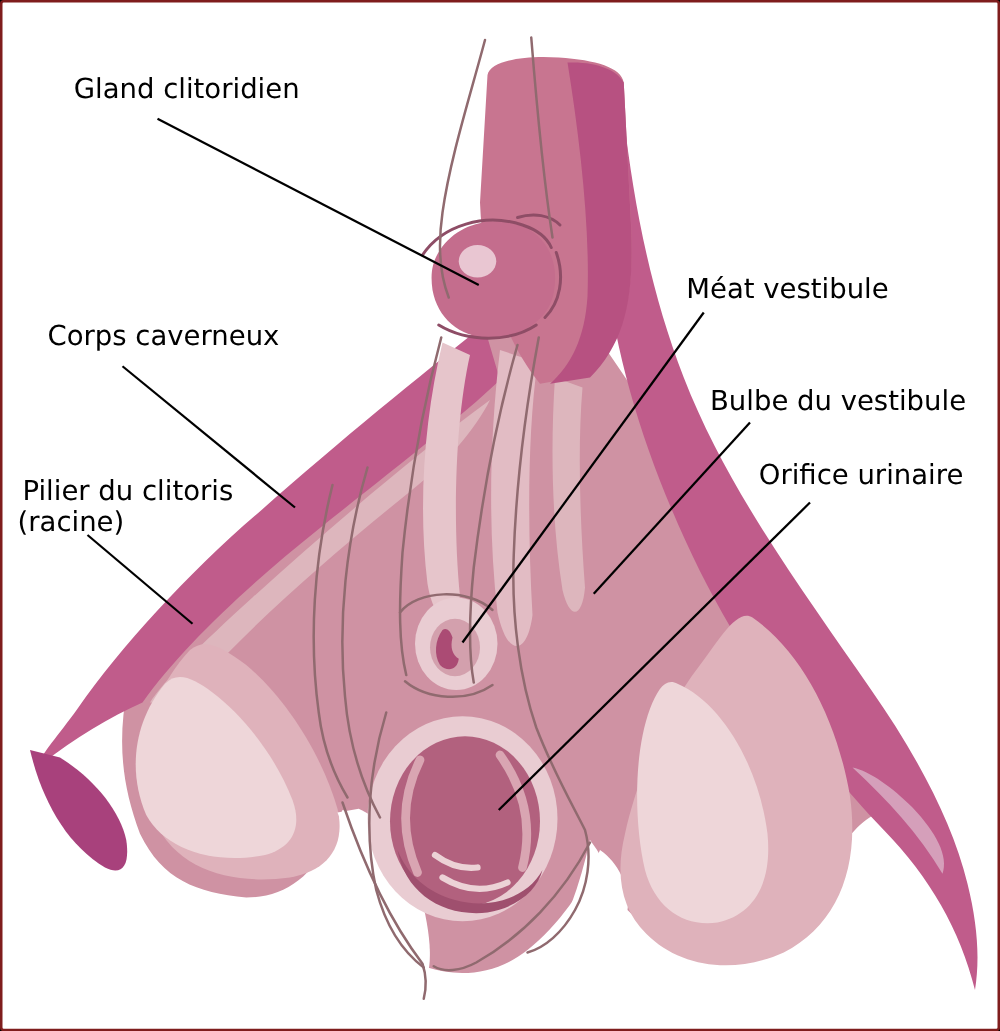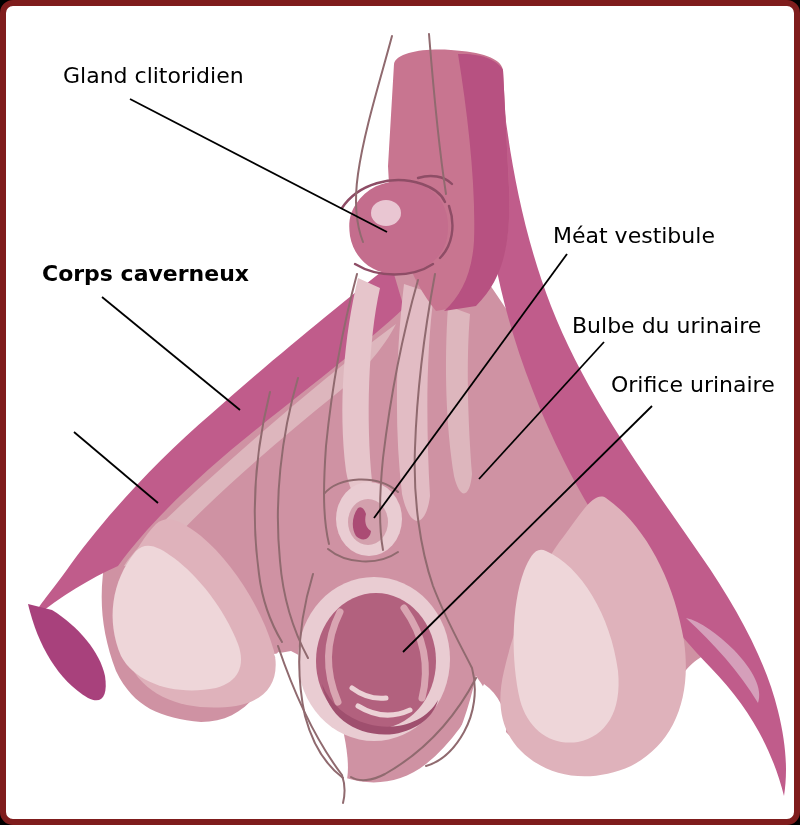--- a/index.html
+++ b/index.html
@@ -1,22 +1,22 @@
 <!DOCTYPE html>
 <html><head>
 <meta charset="utf-8">
 <style>
   html,body{margin:0;padding:0;background:#000;}
   .stage{
     position:relative;
     width:800px;height:825px;
     box-sizing:border-box;
     background:#fff;
-    border:6px solid #7f1d1d;
-    border-radius:13px;
+    border:2px solid #7f1d1d;
+    border-radius:3px;
     overflow:hidden;
     font-family:"DejaVu Sans","Liberation Sans",sans-serif;
   }
   .stage svg{position:absolute;left:0;top:0;}
   .ann{
     position:absolute;
     color:#000;
     font-size:22px;
     line-height:25px;
     white-space:nowrap;
@@ -136,22 +136,26 @@
     <line class="leader" x1="124" y1="93" x2="381" y2="226"></line>
     <line class="leader" x1="96" y1="291" x2="234" y2="404"></line>
     <line class="leader" x1="68" y1="426" x2="152" y2="497"></line>
     <line class="leader" x1="561" y1="248" x2="368" y2="512"></line>
     <line class="leader" x1="598" y1="336" x2="473" y2="473"></line>
     <line class="leader" x1="646" y1="400" x2="397" y2="646"></line>
   </svg>
 
   <div class="ann" style="left:57px;top:57px;">Gland clitoridien</div>
 
-  <div class="ann" style="left:36px;top:255px;font-weight:bold;">Corps caverneux</div>
+  <div class="ann" style="left:36px;top:255px;">Corps caverneux</div>
 
+  <div class="ann" style="left:12px;top:379px;">
+    <span class="indent">Pilier du clitoris</span>
+    <span>(racine)</span>
+  </div>
 
   <div class="ann" style="left:547px;top:217px;">Méat vestibule</div>
 
-  <div class="ann" style="left:566px;top:307px;">Bulbe du urinaire</div>
+  <div class="ann" style="left:566px;top:307px;">Bulbe du vestibule</div>
 
   <div class="ann" style="left:605px;top:366px;">Orifice urinaire</div>
 
 </div>
 
 </body></html>

